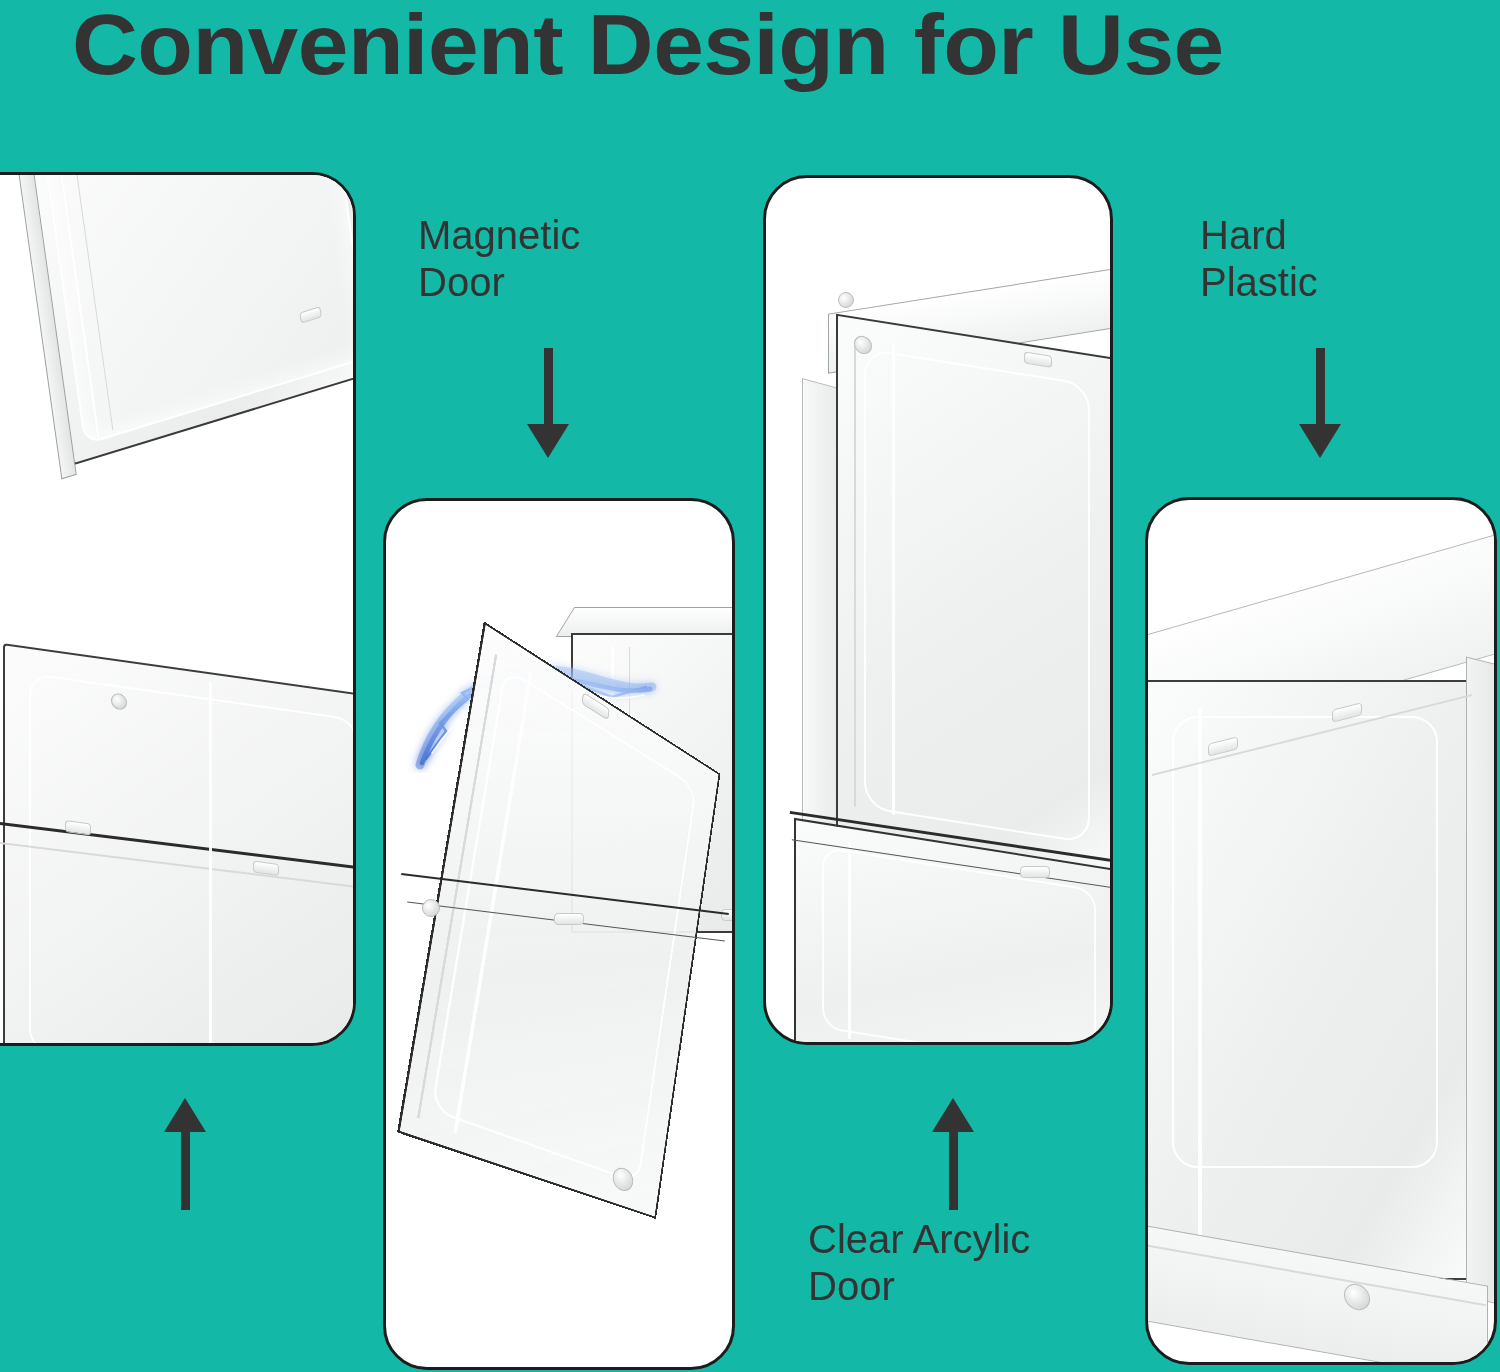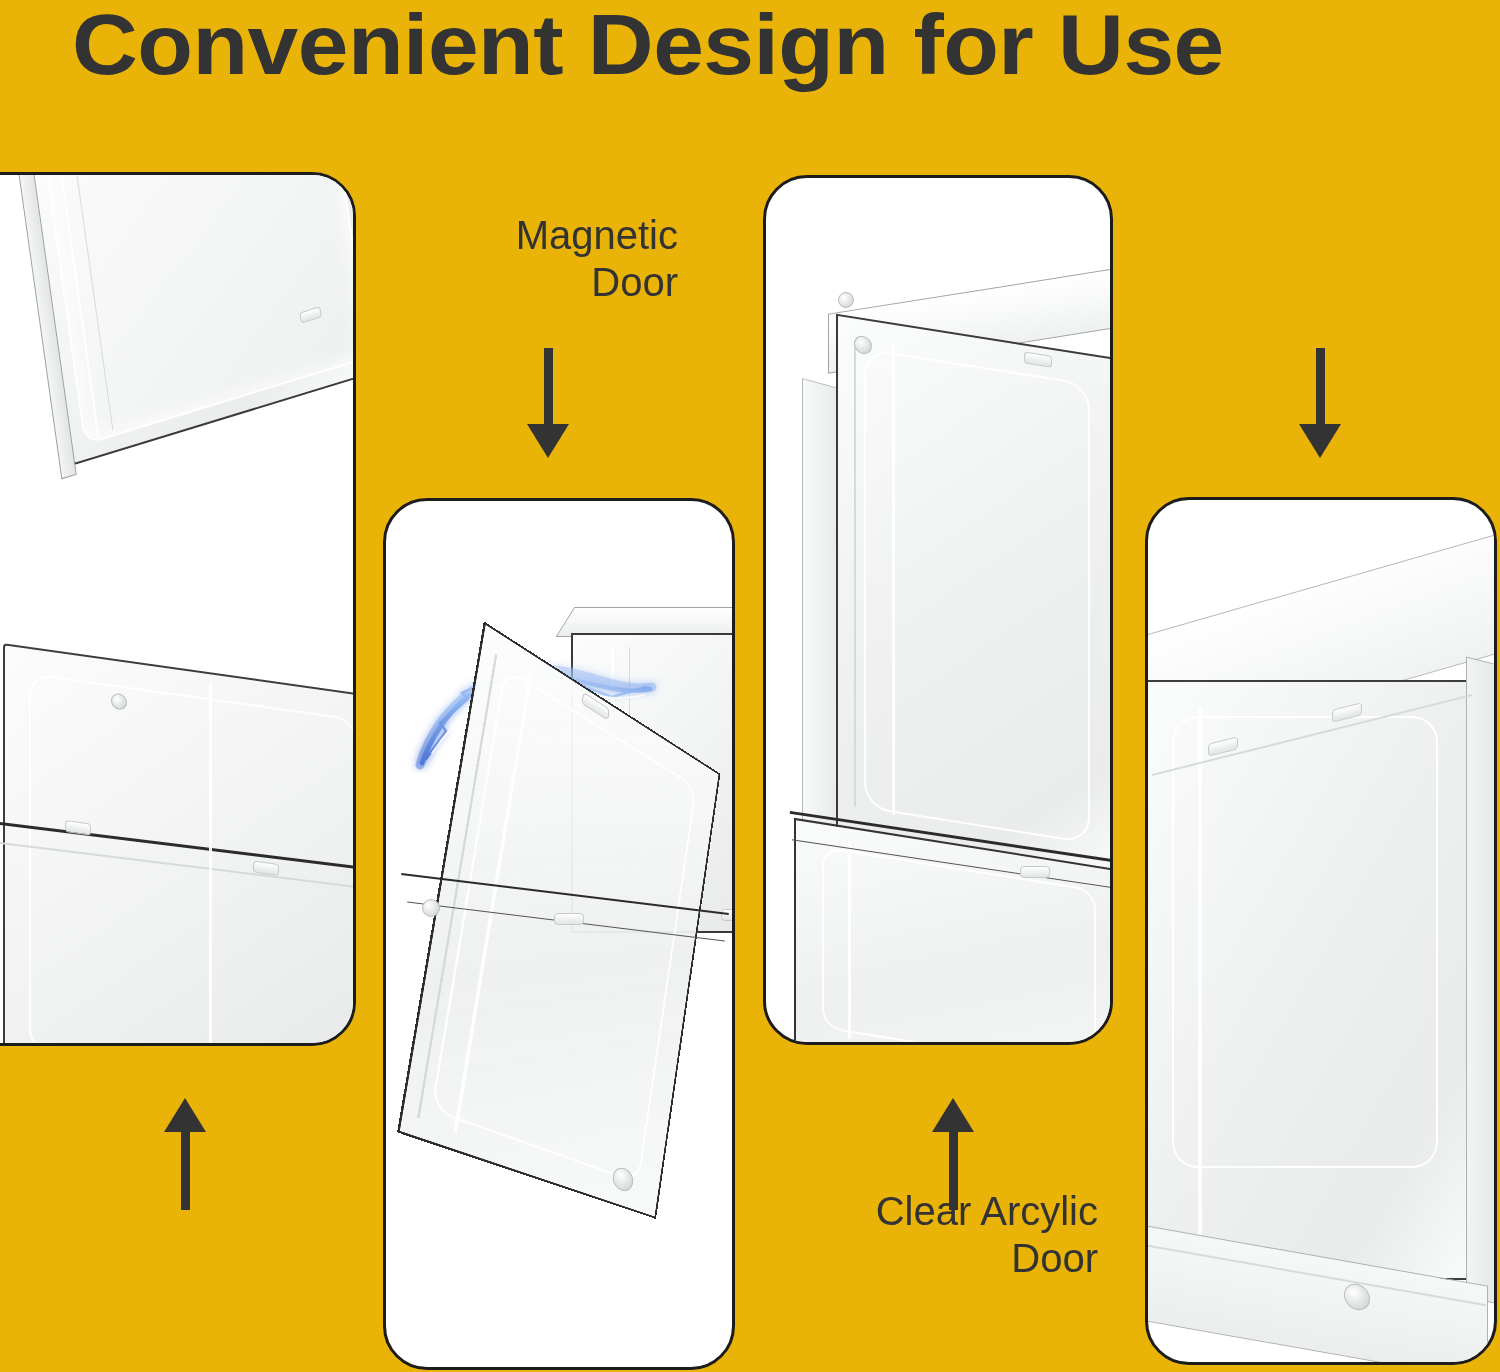--- a/index.html
+++ b/index.html
@@ -2,21 +2,21 @@
 <html><head>
 <meta charset="utf-8">
 <style>
   * { margin:0; padding:0; box-sizing:border-box; }
   html, body {
     width:1500px; height:1372px;
     background:#ffffff;
     font-family:"Liberation Sans", sans-serif;
     overflow:hidden;
   }
-  #root { position:relative; width:1500px; height:1372px; background:#eab308; }
+  #root { position:relative; width:1500px; height:1372px; background:#14b8a6; }
 
   
   .title {
     position:absolute;
     left:72px; top:-4px;
     font-size:86px;
     font-weight:bold;
     letter-spacing:-0.5px;
     color:#333333;
     white-space:nowrap;
@@ -39,28 +39,28 @@
   .panel.p4 { left:1145px; top:497px; width:352px;  height:868px; }
 
   .panel-inner { position:absolute; inset:0; }
 
   
   .label {
     position:absolute;
     color:#333333;
     font-size:40px;
     line-height:1.18;
-    text-align:right;
+    text-align:left;
     white-space:pre-line;
     font-weight:normal;
   }
   .label.magnetic    { left:418px;  top:212px; width:260px; }
   .label.hard        { left:1200px; top:212px; width:250px; }
   .label.stackable   { left:40px;   top:1228px; width:290px; }
-  .label.cleardoor   { left:808px;  top:1188px; width:290px; }
+  .label.cleardoor   { left:808px;  top:1216px; width:290px; }
 
   
   .arrow { position:absolute; }
   .arrow .shaft { position:absolute; background:#333333; width:9px; left:50%; margin-left:-4.5px; }
   .arrow .head  { position:absolute; left:50%; width:0; height:0; }
   .arrow.down .shaft { top:0; }
   .arrow.down .head  { margin-left:-21px; border-left:21px solid transparent;
                        border-right:21px solid transparent; border-top:34px solid #333333; }
   .arrow.up   .head  { top:0; margin-left:-21px; border-left:21px solid transparent;
                        border-right:21px solid transparent; border-bottom:34px solid #333333; }
@@ -350,20 +350,22 @@
         <div class="notch" style="left:214px;top:122px;width:30px;height:13px;transform:skewY(-14deg);"></div>
         <div class="notch" style="left:90px;top:156px;width:30px;height:13px;transform:skewY(-14deg);"></div>
         <div class="greyline" style="left:24px;top:690px;width:344px;height:2px;transform:skewY(10deg);"></div>
         <div class="hinge" style="left:226px;top:700px;width:26px;height:26px;transform:skewY(10deg);"></div>
       </div>
     </div>
   </div>
 
   <div class="label magnetic">Magnetic
 Door</div>
+  <div class="label hard">Hard
+Plastic</div>
   <div class="label cleardoor">Clear Arcylic
 Door</div>
 
   <div class="arrow down a-magnetic">
     <div class="shaft"></div>
     <div class="head"></div>
   </div>
   <div class="arrow down a-hard">
     <div class="shaft"></div>
     <div class="head"></div>

